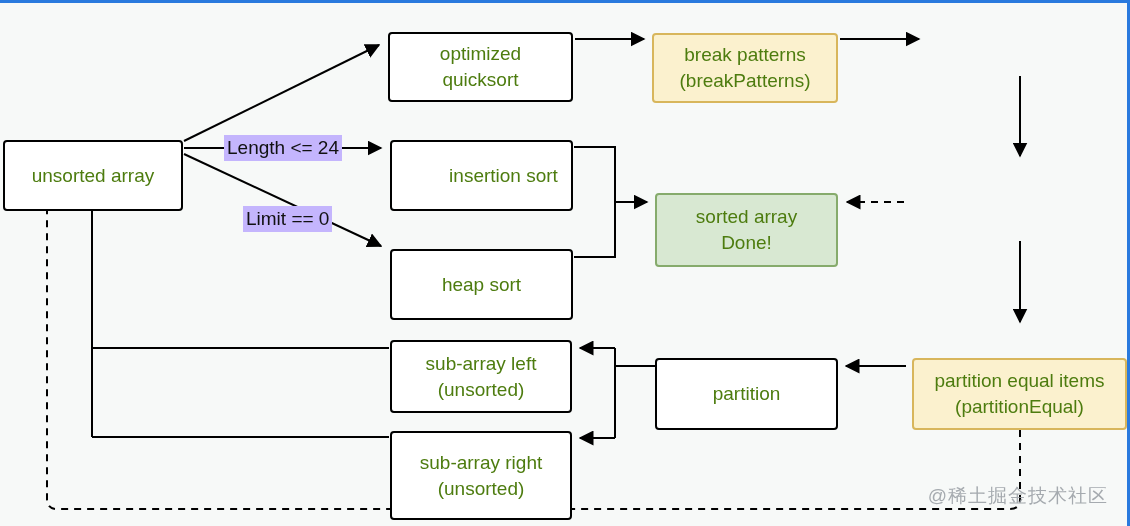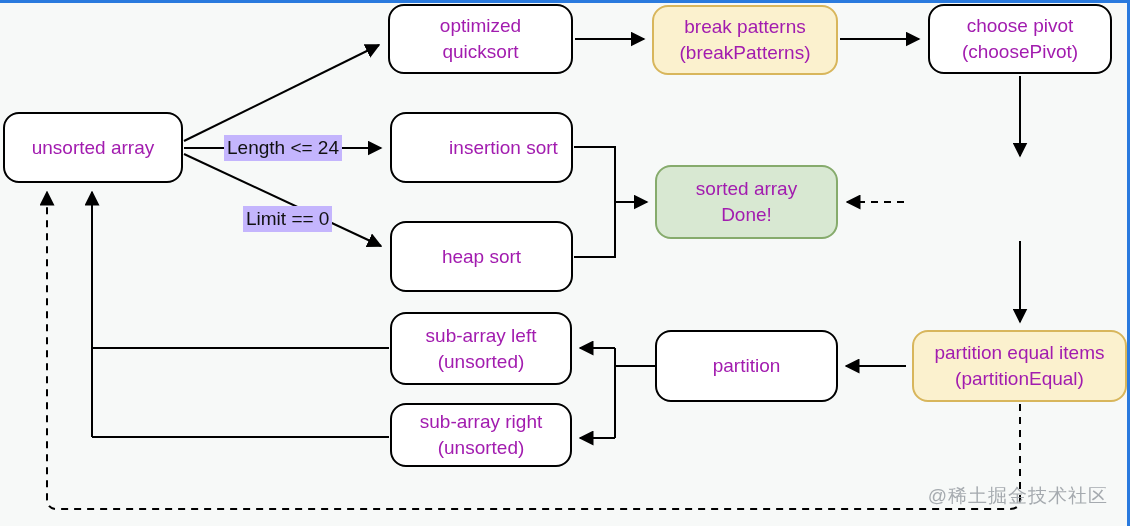--- a/index.html
+++ b/index.html
@@ -6,36 +6,36 @@
   body{font-family:"Liberation Sans","DejaVu Sans",sans-serif;background:#e9eaec;}
   .stage{position:relative;width:1130px;height:526px;background:#f7f9f8;overflow:hidden;}
 
   
   .frame-top{position:absolute;left:0;top:0;width:1130px;height:3px;background:var(--frame-blue,#2a7ade);z-index:6;}
   .frame-right{position:absolute;right:0;top:0;width:3px;height:526px;background:var(--frame-blue,#2a7ade);z-index:6;}
 
   svg.wires{position:absolute;left:0;top:0;z-index:1;}
 
   .node{position:absolute;box-sizing:border-box;border:2px solid var(--plain-border,#000);
-        border-radius:16px;background:var(--plain-fill,#fff);color:#a21caf;
+        border-radius:4px;background:var(--plain-fill,#fff);color:#4d7c0f;
         display:flex;flex-direction:column;align-items:center;justify-content:center;
-        font-size:19px;line-height:26px;text-align:center;z-index:3;}
+        font-size:19px;line-height:26px;text-align:center;z-index:3;margin-top:28px;}
   .node.hl{background:var(--highlight-fill,#fbf1ce);border-color:var(--highlight-border,#d8b65c);}
   .node.done{background:var(--done-fill,#d8e8d2);border-color:var(--done-border,#86ab6c);}
 
   .n-optimized{left:388px;top:4px;width:185px;height:70px;}
   .n-break{left:652px;top:5px;width:186px;height:70px;}
   .n-choose{left:928px;top:4px;width:184px;height:70px;}
   .n-unsorted{left:3px;top:112px;width:180px;height:71px;}
   .n-insertion{left:390px;top:112px;width:183px;height:71px;padding-left:44px;}
   .n-heap{left:390px;top:221px;width:183px;height:71px;}
   .n-sorted{left:655px;top:165px;width:183px;height:74px;text-align:right;}
   .n-partial{left:910px;top:164px;width:214px;height:75px;}
   .n-subleft{left:390px;top:312px;width:182px;height:73px;}
-  .n-subright{left:390px;top:403px;width:182px;height:64px;}
+  .n-subright{left:390px;top:403px;width:182px;height:89px;}
   .n-partition{left:655px;top:330px;width:183px;height:72px;}
   .n-partequal{left:912px;top:330px;width:215px;height:72px;}
 
   .edge-label{position:absolute;background:#c4b5fd;color:#111;font-size:19px;line-height:24px;
               padding:1px 3px;z-index:2;white-space:nowrap;}
   .lbl-length{left:224px;top:135px;}
   .lbl-limit{left:243px;top:206px;}
 
   .watermark{position:absolute;right:22px;top:483px;font-size:19px;letter-spacing:1px;
              color:rgba(150,156,162,0.85);z-index:4;white-space:nowrap;}
@@ -91,24 +91,20 @@
   <div class="node n-optimized">
     <div>optimized</div>
     <div>quicksort</div>
   </div>
 
   <div class="node hl n-break">
     <div>break patterns</div>
     <div>(breakPatterns)</div>
   </div>
 
-  <div class="node n-choose">
-    <div>choose pivot</div>
-    <div>(choosePivot)</div>
-  </div>
 
   <div class="node n-insertion">
     <div>insertion sort</div>
   </div>
 
   <div class="node n-heap">
     <div>heap sort</div>
   </div>
 
   <div class="node done n-sorted">

